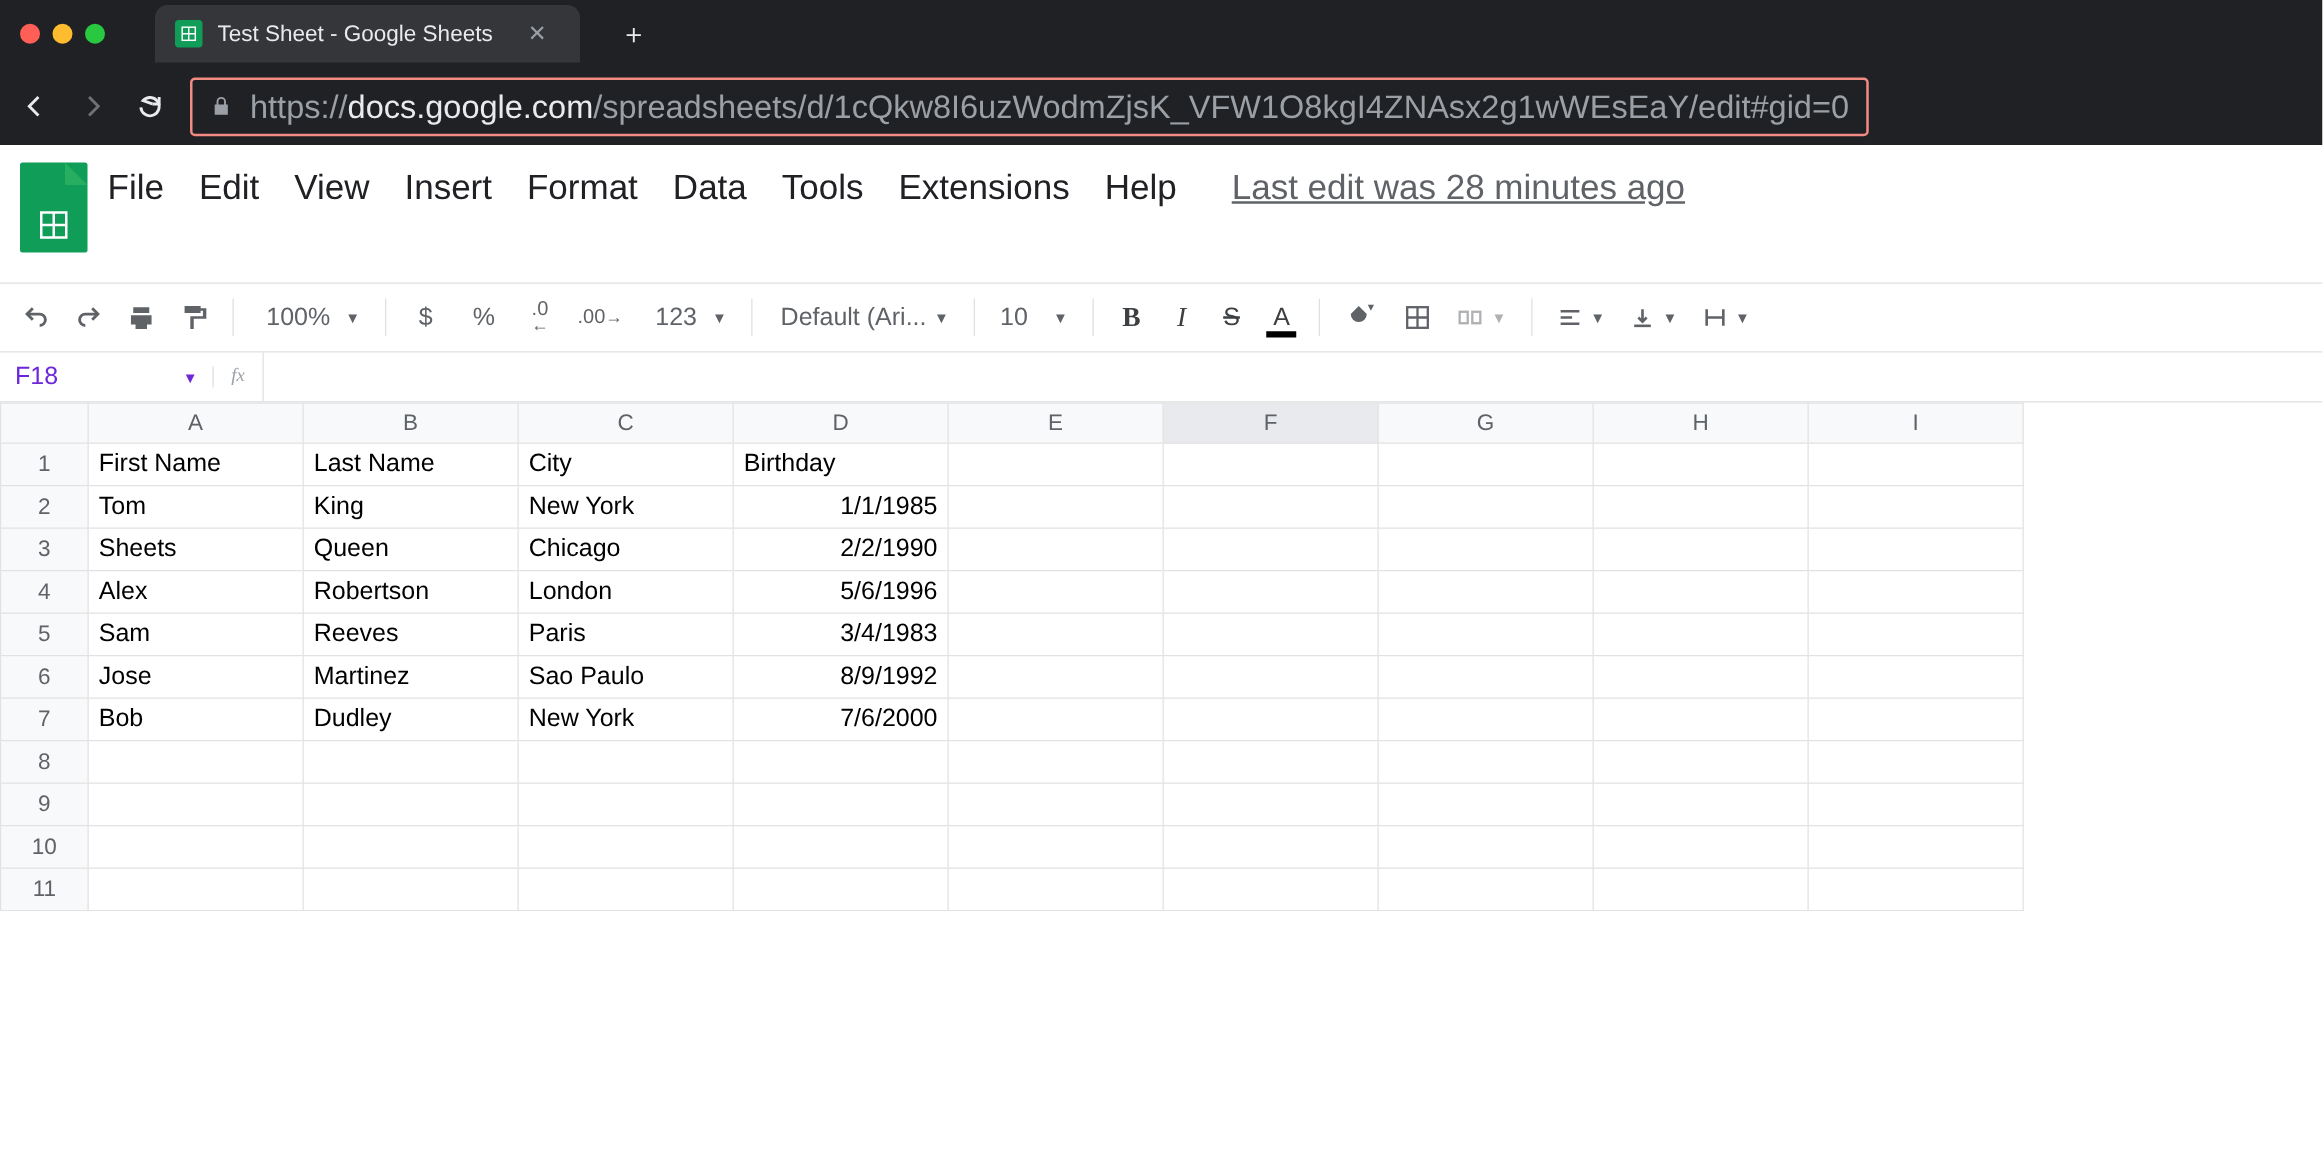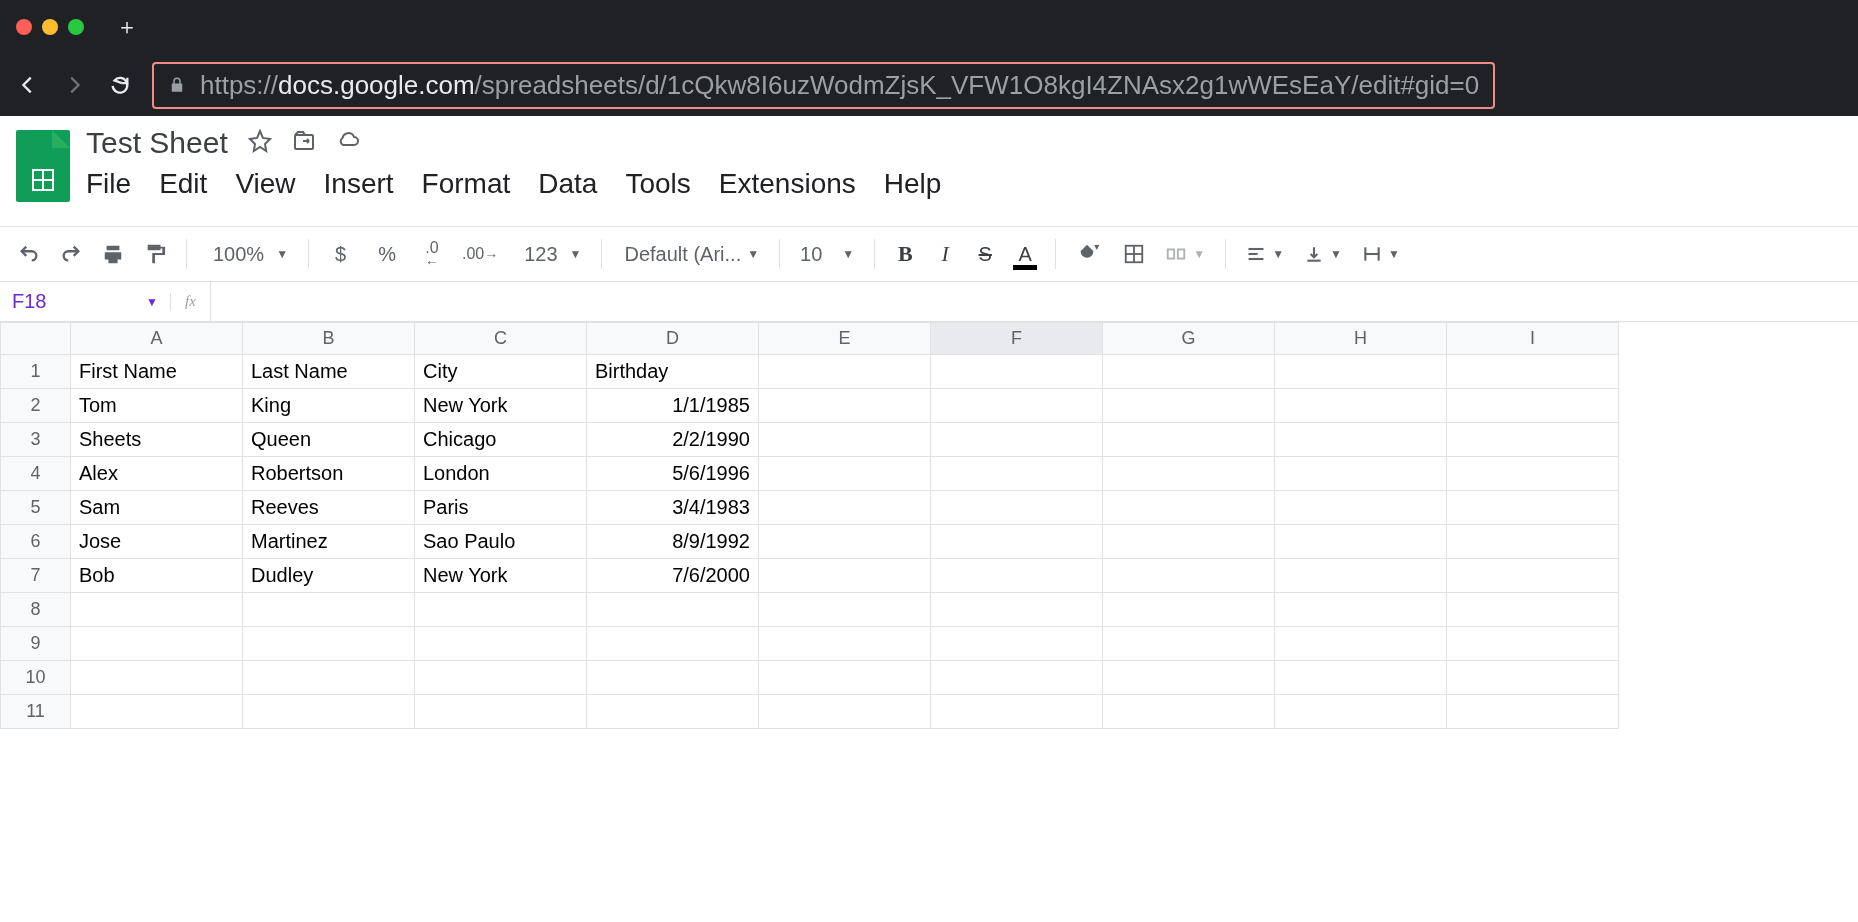--- a/index.html
+++ b/index.html
@@ -76,20 +76,31 @@
 </style>
 </head>
 <body>
 
 <div class="browser-chrome">
   <div class="tab-bar">
     <div class="traffic-lights">
       <div class="traffic-light tl-red"></div>
       <div class="traffic-light tl-yellow"></div>
       <div class="traffic-light tl-green"></div>
+    </div>
+    <div class="tab">
+      <div class="tab-favicon">
+        <svg viewBox="0 0 24 24" fill="white">
+            <rect x="3" y="3" width="18" height="18" fill="none" stroke="white" stroke-width="2"></rect>
+            <line x1="3" y1="12" x2="21" y2="12" stroke="white" stroke-width="2"></line>
+            <line x1="12" y1="3" x2="12" y2="21" stroke="white" stroke-width="2"></line>
+          </svg>
+      </div>
+      <span class="tab-title">Test Sheet - Google Sheets</span>
+      <span class="tab-close">✕</span>
     </div>
     <div class="new-tab">＋</div>
   </div>
   <div class="addr-bar">
     <div class="nav-icons">
       <div class="nav-icon">
           <svg viewBox="0 0 24 24" width="22" height="22" fill="none" stroke="#e8eaed" stroke-width="2.5">
             <path d="M15 4 L7 12 L15 20"></path>
           </svg>
         </div>
@@ -118,46 +129,31 @@
   <div class="doc-header">
     <div class="app-icon">
       <div class="app-icon-fold"></div>
       <svg viewBox="0 0 24 24" fill="none" stroke="white" stroke-width="2">
           <rect x="2" y="2" width="20" height="20"></rect>
           <line x1="2" y1="12" x2="22" y2="12"></line>
           <line x1="12" y1="2" x2="12" y2="22"></line>
         </svg>
     </div>
     <div>
-      <div class="doc-title-row">
-        <span class="doc-title">Test Sheet</span>
-        <div class="title-icons">
-          <span><svg viewBox="0 0 24 24" fill="none" stroke="#5f6368" stroke-width="2">
-                <path d="M12 2l2.9 6.9L22 10l-5 5 1.2 7L12 18l-6.2 4L7 15l-5-5 7.1-1.1z"></path>
-              </svg></span>
-          <span><svg viewBox="0 0 24 24" fill="none" stroke="#5f6368" stroke-width="2">
-                <rect x="3" y="6" width="18" height="14" rx="1"></rect>
-                <path d="M3 6l3-3h5l2 3"></path>
-                <path d="M11 12h6m0 0l-2-2m2 2l-2 2"></path>
-              </svg></span>
-          <span><svg viewBox="0 0 24 24" fill="none" stroke="#5f6368" stroke-width="2">
-                <path d="M18 16a4 4 0 0 0 0-8 6 6 0 0 0-11.5 1A4 4 0 0 0 7 16h11z"></path>
-              </svg></span>
-        </div>
-      </div>
       <div class="menu-bar">
         <span class="menu-item">File</span>
         <span class="menu-item">Edit</span>
         <span class="menu-item">View</span>
         <span class="menu-item">Insert</span>
         <span class="menu-item">Format</span>
         <span class="menu-item">Data</span>
         <span class="menu-item">Tools</span>
         <span class="menu-item">Extensions</span>
         <span class="menu-item">Help</span>
+        <span class="last-edit">Last edit was 28 minutes ago</span>
       </div>
     </div>
   </div>
 
   <div class="toolbar">
     <div class="tb-btn">
         <svg width="22" height="22" viewBox="0 0 24 24" fill="none" stroke="#5f6368" stroke-width="2.5">
           <path d="M9 14l-5-5 5-5"></path>
           <path d="M4 9h11a5 5 0 0 1 0 10"></path>
         </svg>

